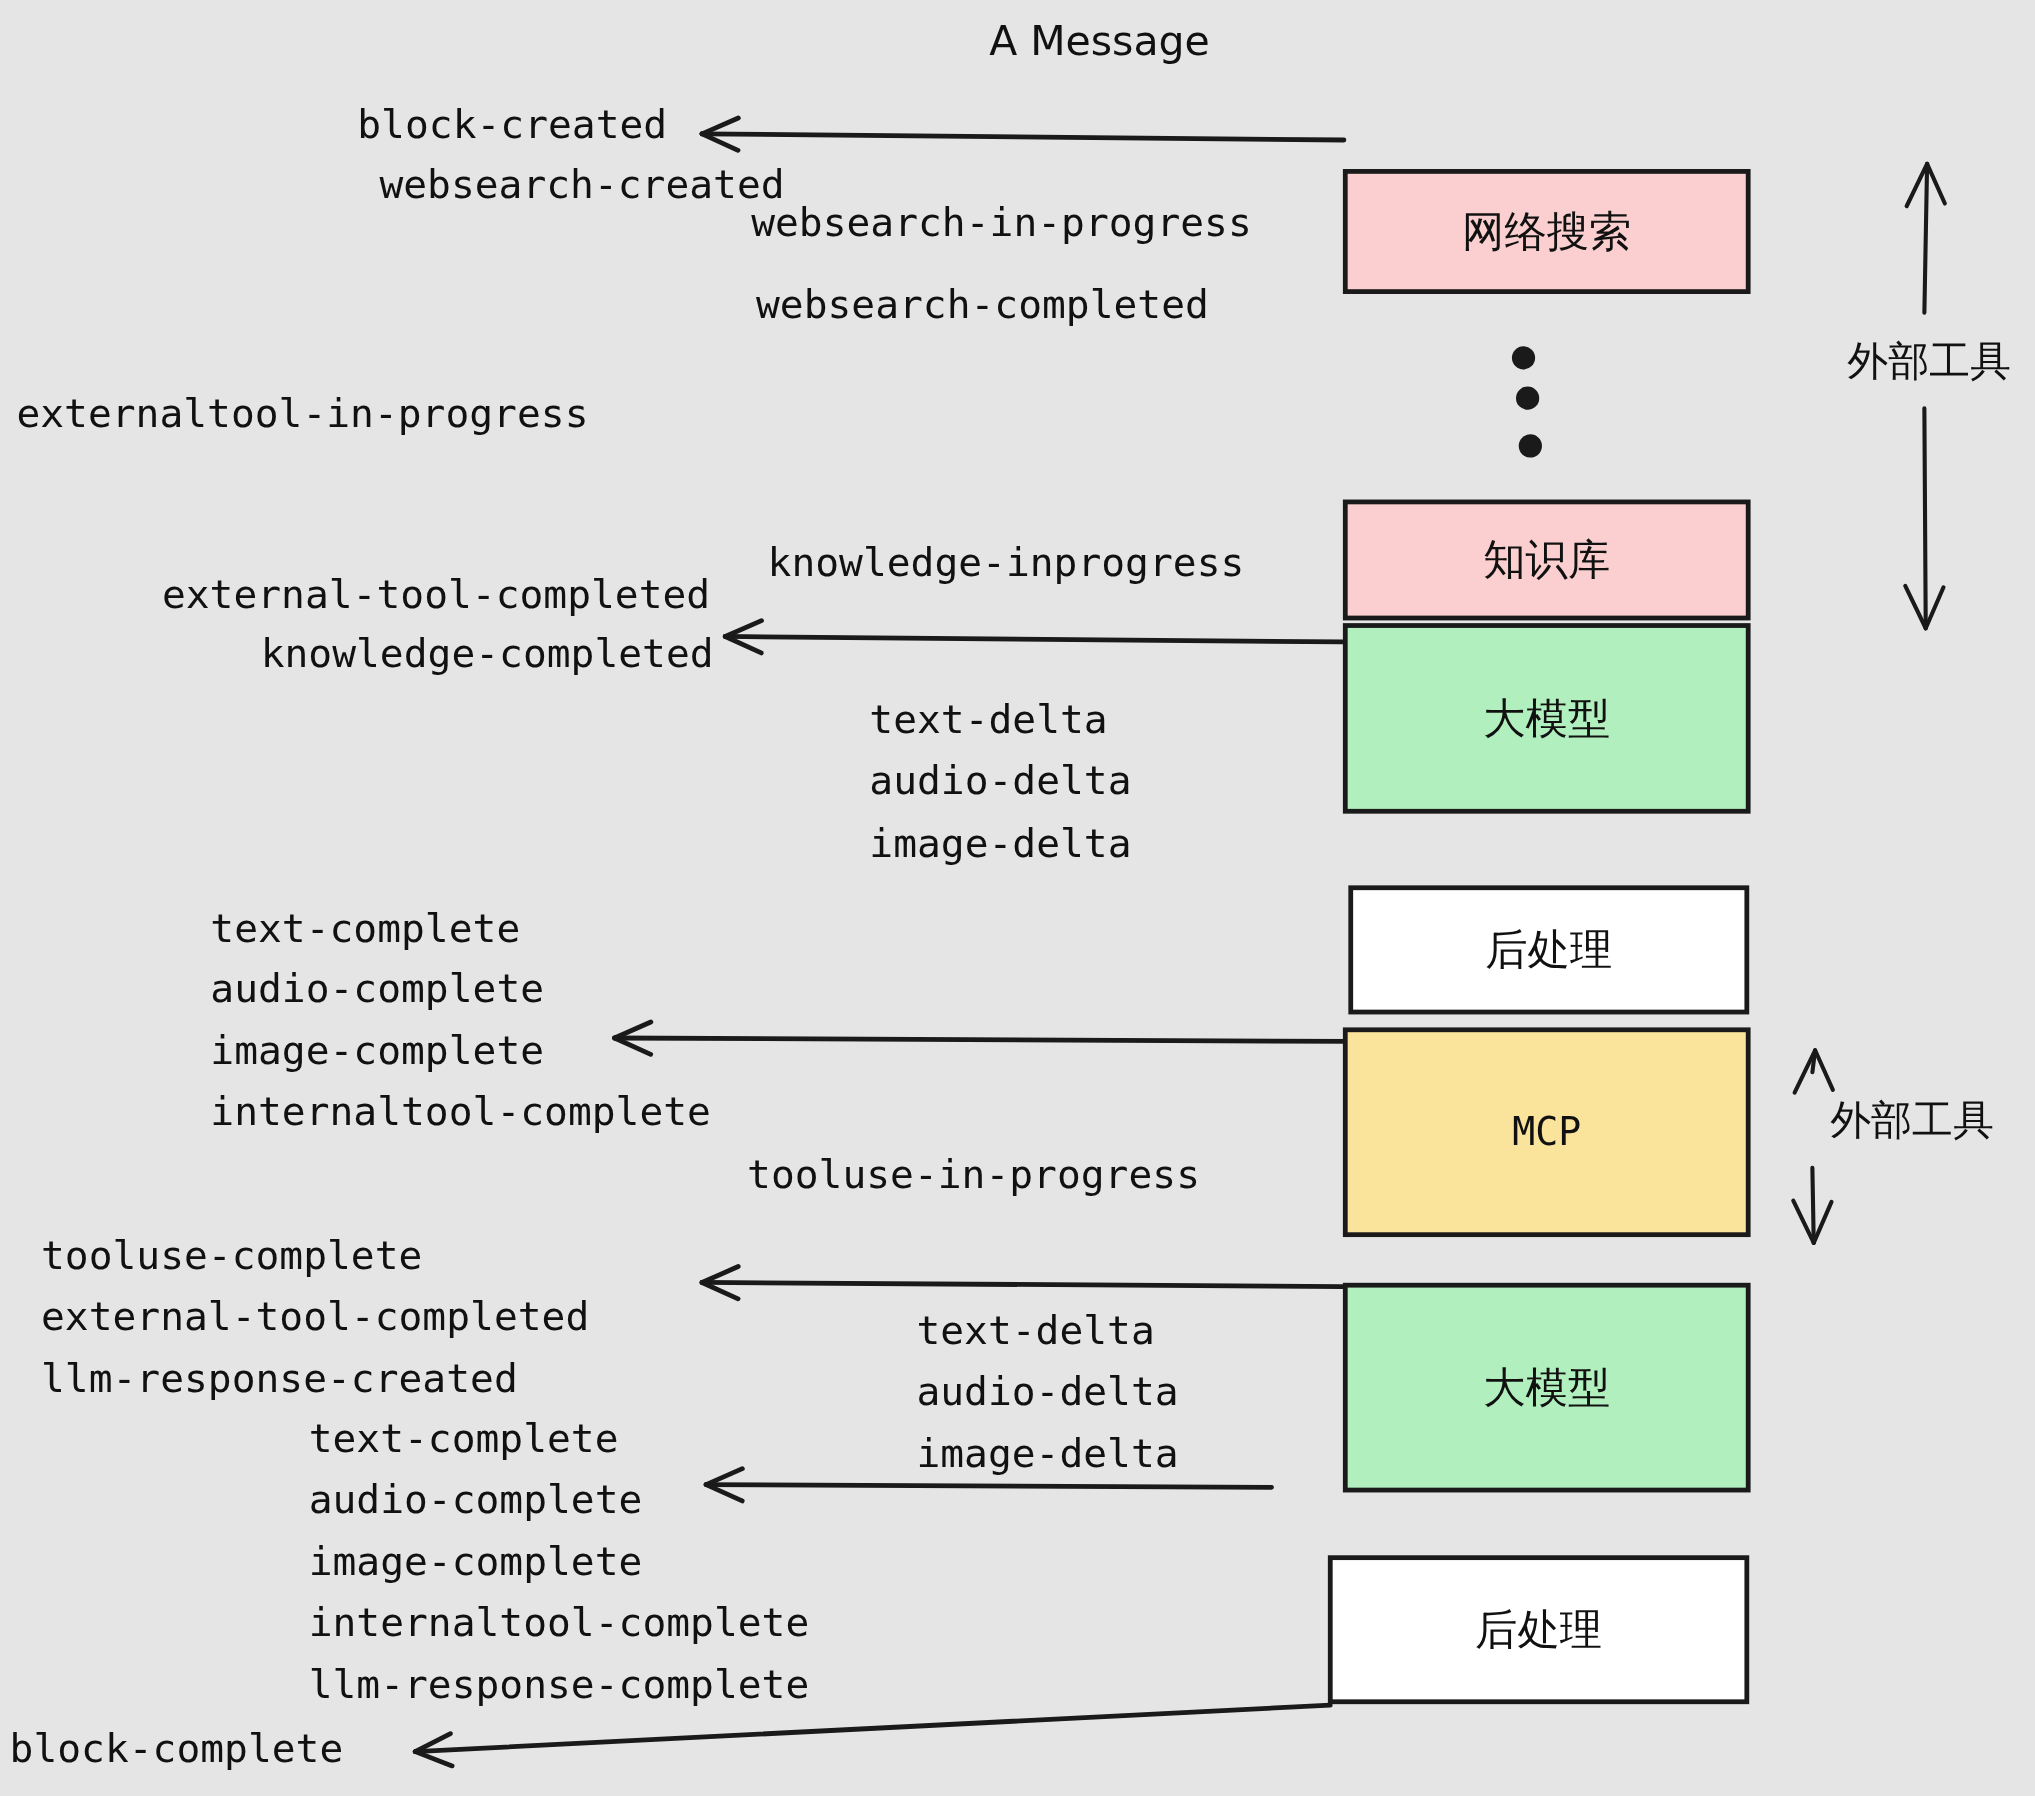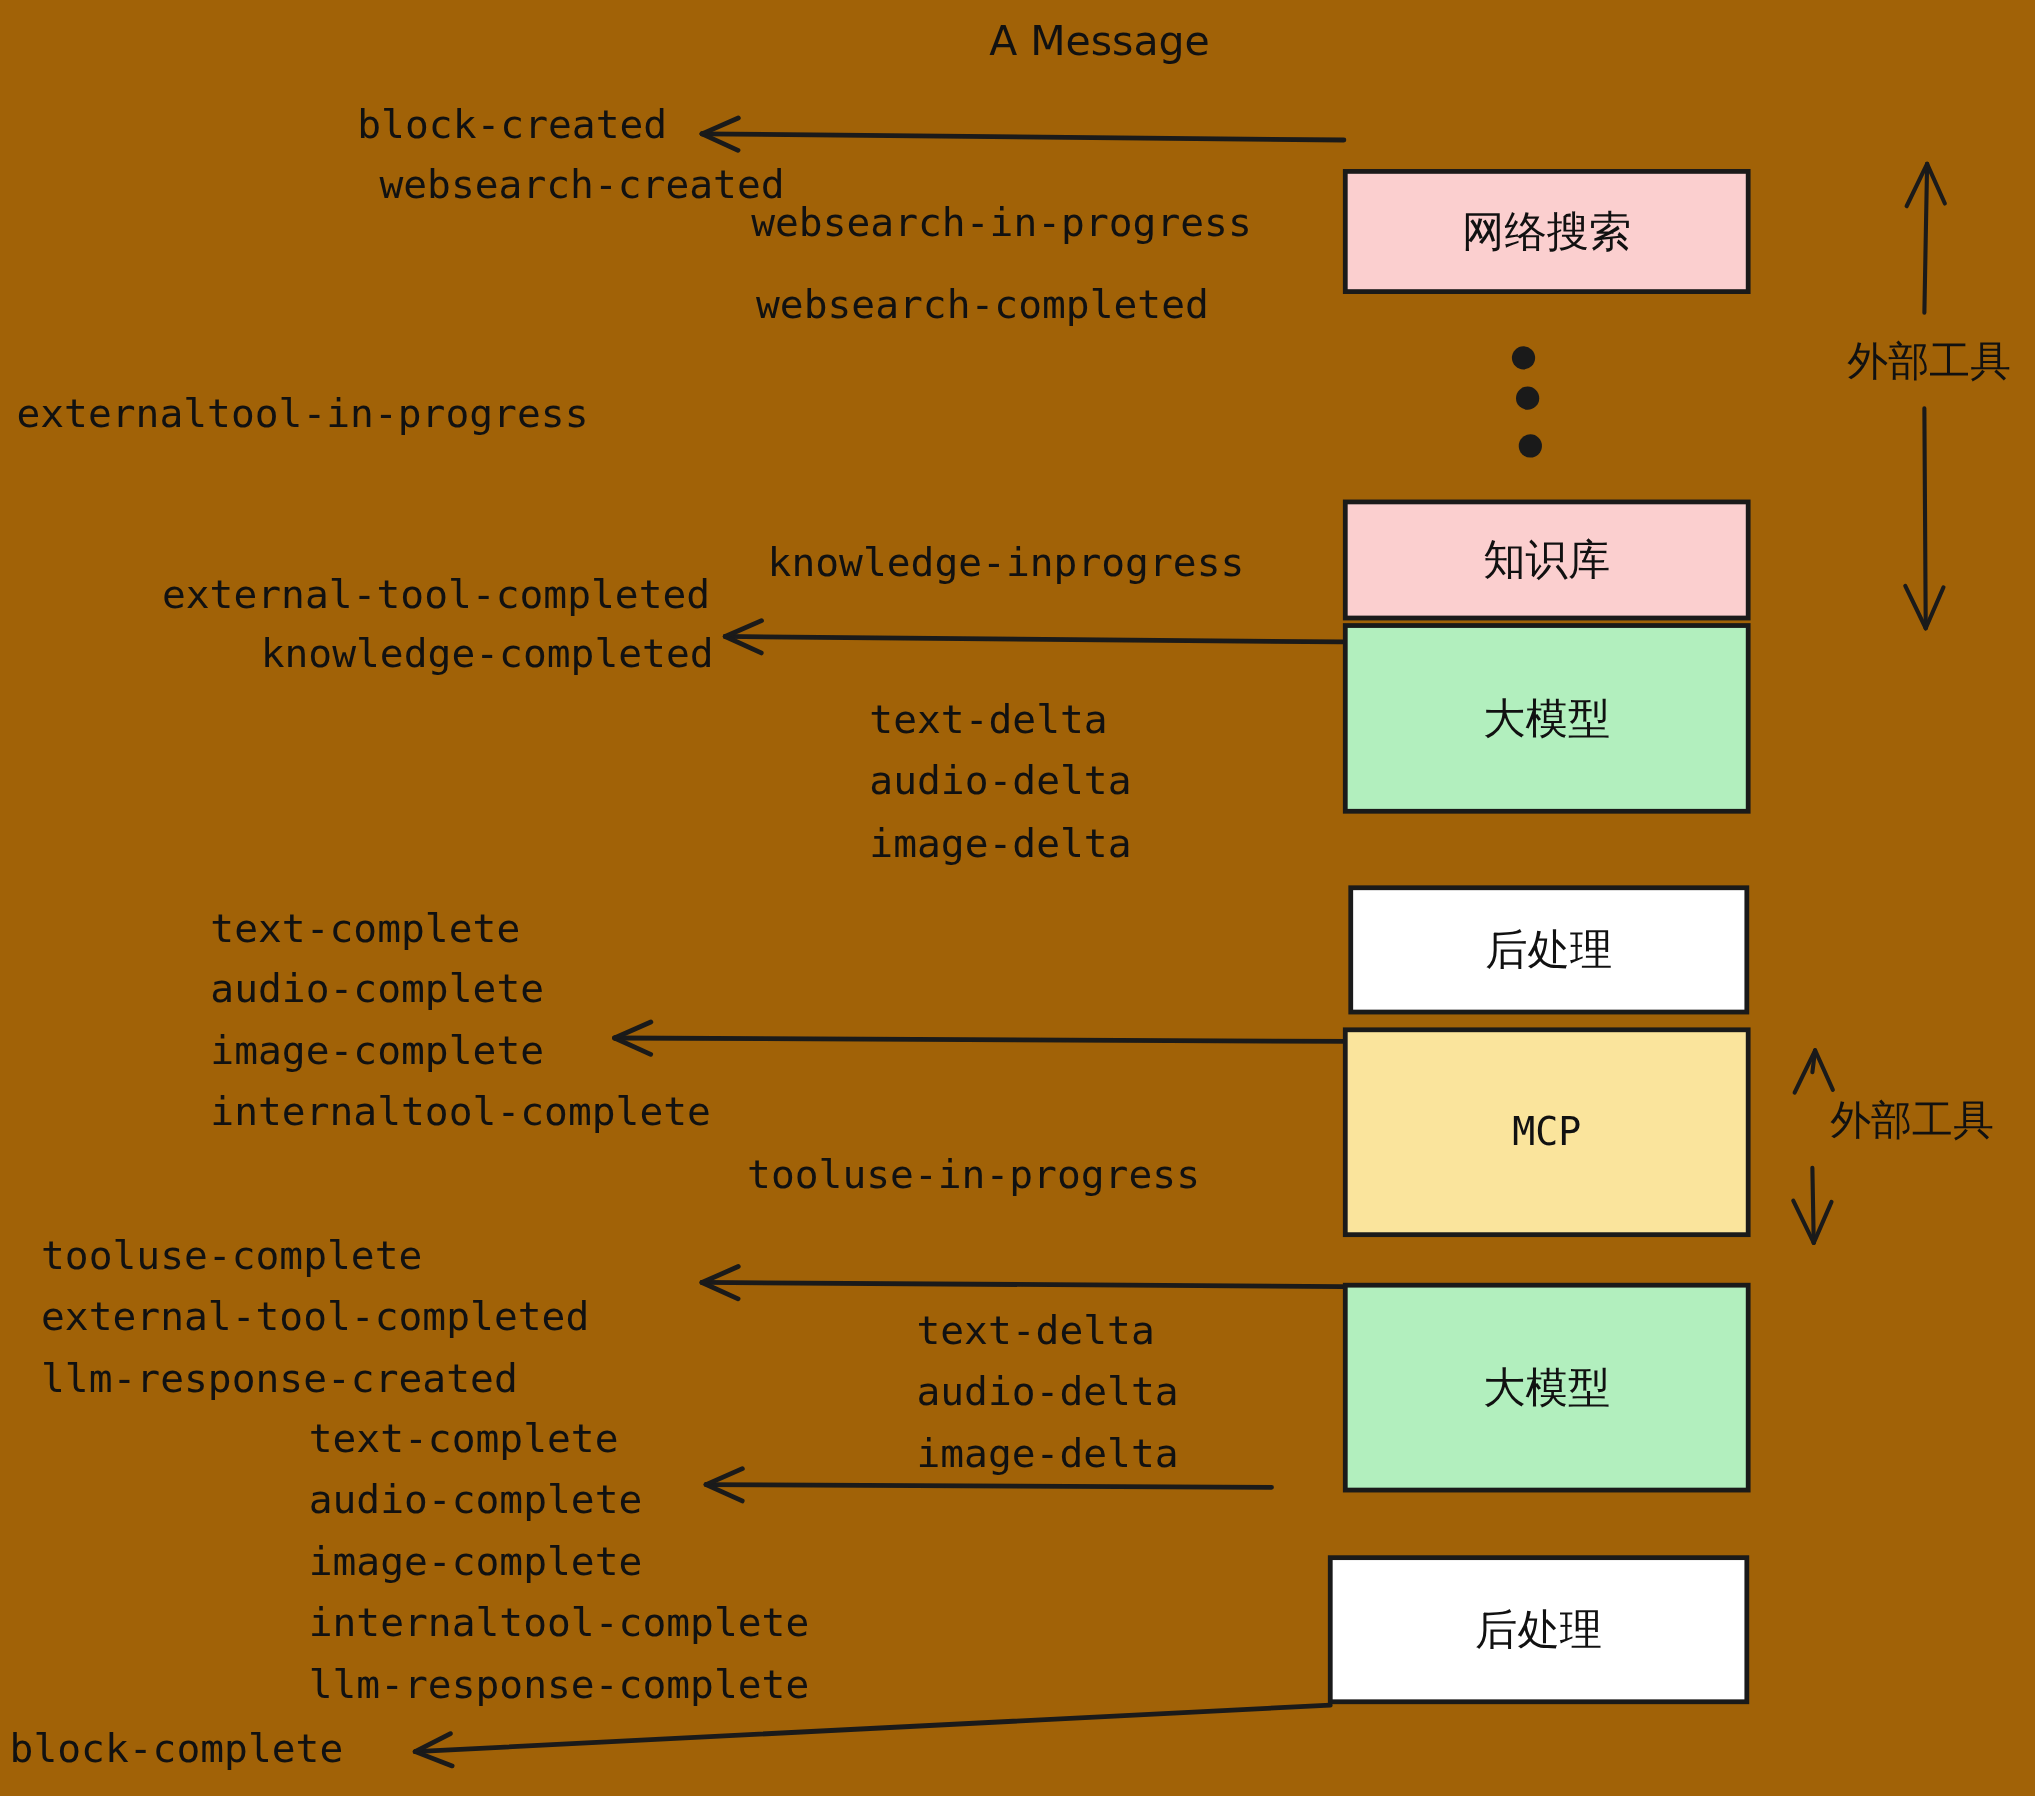--- a/index.html
+++ b/index.html
@@ -10,21 +10,21 @@
   body {
     width: 2035px;
     height: 1796px;
     overflow: hidden;
     font-family: "DejaVu Sans", sans-serif;
   }
   #stage {
     position: relative;
     width: 2035px;
     height: 1796px;
-    background: #a16207;
+    background: #e5e5e5;
   }
   svg#diagram {
     position: absolute;
     left: 0;
     top: 0;
     width: 2035px;
     height: 1796px;
   }
   .evt {
     font-family: "DejaVu Sans Mono", monospace;

